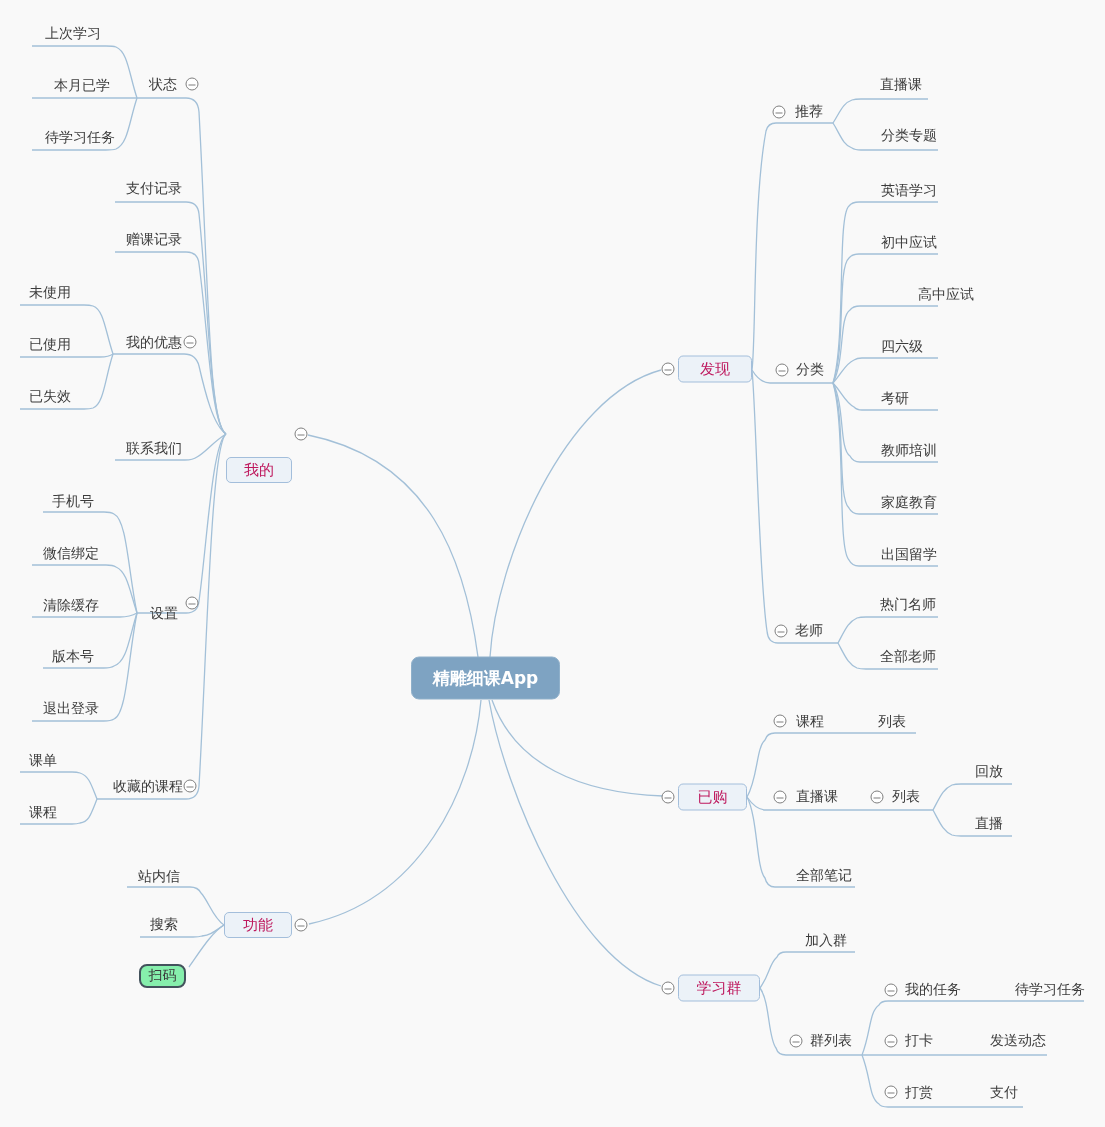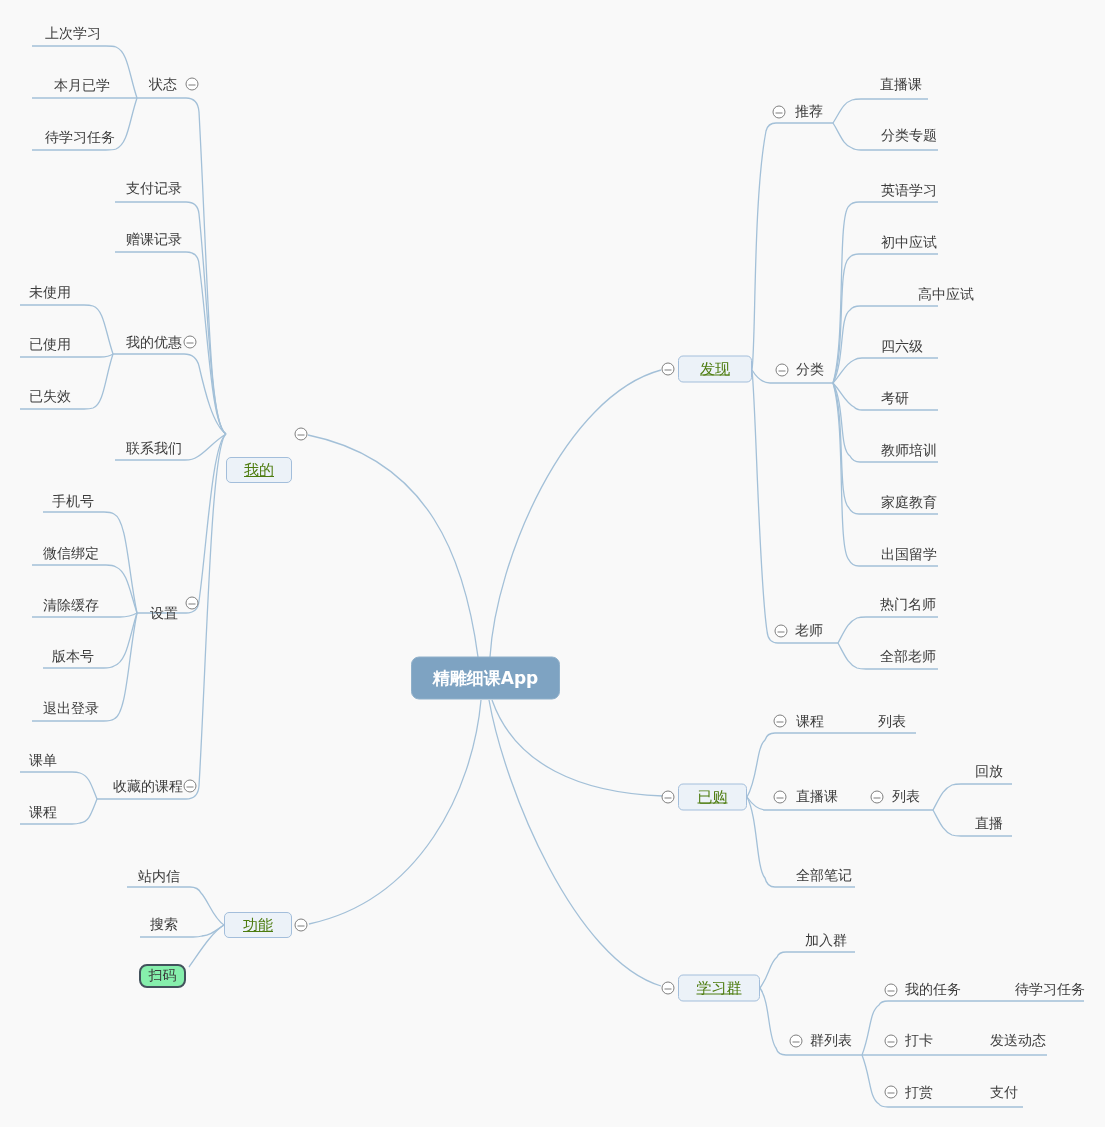--- a/index.html
+++ b/index.html
@@ -23,23 +23,22 @@
     white-space:nowrap;
     line-height:1.2;
   }
   .topic{
     position:absolute;
     transform:translateY(-50%);
     display:flex;align-items:center;justify-content:center;
     background:#ecf2f8;
     border:1.3px solid #a3bedb;
     border-radius:5px;
-    font-size:15px;color:#4d7c0f;
-    white-space:nowrap;
-    text-decoration:underline;
+    font-size:15px;color:#be185d;
+    white-space:nowrap;
   }
   .root-topic{
     position:absolute;
     transform:translateY(-50%);
     display:flex;align-items:center;justify-content:center;
     background:#7ea3c2;
     border:1px solid #8fb0ca;
     border-radius:8px;
     font-size:17px;font-weight:bold;color:#ffffff;
     white-space:nowrap;

